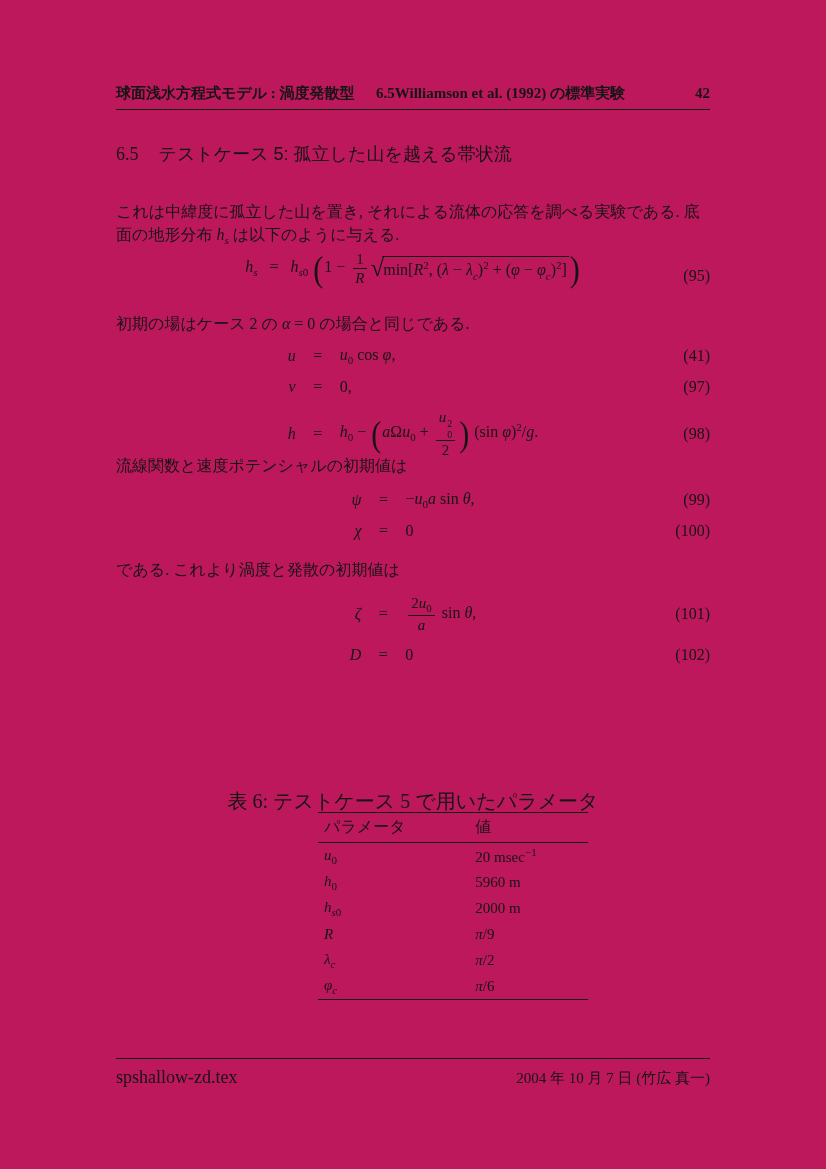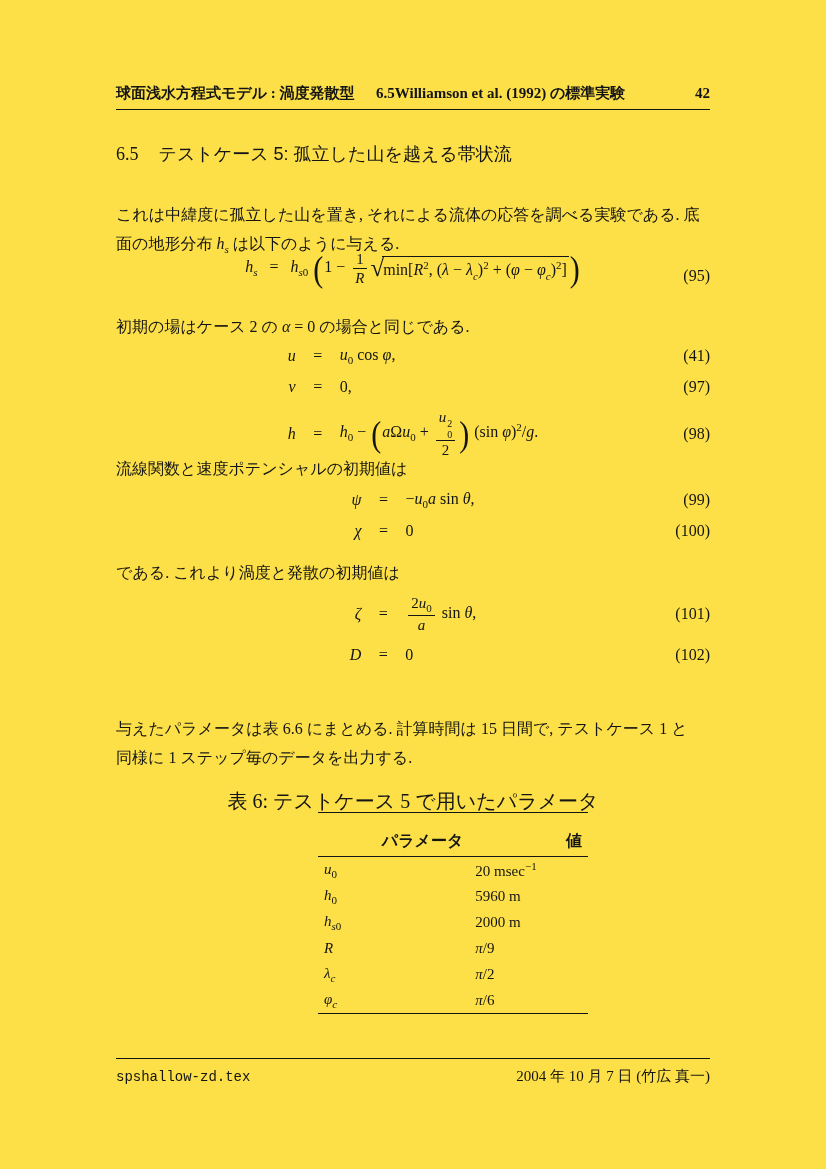--- a/index.html
+++ b/index.html
@@ -1,20 +1,20 @@
 <!DOCTYPE html>
 <html lang="ja"><head>
 <meta charset="utf-8">
 <style>
   html,body{margin:0;padding:0;background:#ffffff;}
   .page{
     position:relative;
     width:826px;height:1169px;
     margin:0 auto;
-    background:#fde047;
+    background:#be185d;
     color:#141414;
     font-family:"Liberation Serif","DejaVu Serif",serif;
     overflow:hidden;
   }
   
   .rhead{
     position:absolute;left:116px;width:594px;top:84px;
     font-size:15px;font-weight:bold;line-height:18px;
     border-bottom:1.5px solid #141414;
     padding-bottom:7px;
@@ -31,21 +31,21 @@
   
   .secheading{
     position:absolute;left:116px;width:594px;top:142px;
     font-size:18px;font-weight:normal;
     font-family:"Liberation Sans","DejaVu Sans",sans-serif;
   }
   .secheading .secnum{margin-right:20px;font-family:"Liberation Serif",serif;}
   
   .para{
     position:absolute;left:116px;width:596px;
-    font-size:16px;line-height:29px;
+    font-size:16px;line-height:23px;
     text-align:justify;
   }
   .p1{top:200px;}
   .p2{top:312px;}
   .p3{top:454px;}
   .p4{top:558px;}
   .p5{top:678px;}
   .p6{top:714px;}
   
   .eq{font-size:16px;white-space:nowrap;}
@@ -99,34 +99,34 @@
     position:absolute;left:116px;width:594px;top:788px;
     font-size:20px;text-align:center;font-family:Liberation Serif, serif;
   }
   .tblwrap{position:absolute;left:318px;top:812px;width:270px;}
   table.params{
     width:100%;border-collapse:collapse;
     border-top:1.3px solid #141414;border-bottom:1.3px solid #141414;
     font-size:15px;
   }
   table.params th{
-    font-weight:bold;border-bottom:1.3px solid #141414;
-    padding:18px 6px 4px;text-align:right;font-size:16px;
+    font-weight:normal;border-bottom:1.3px solid #141414;
+    padding:4px 6px 4px;text-align:left;font-size:16px;
   }
   table.params td{
     text-align:left;padding:2.5px 6px;height:21px;
   }
   
   .pfoot{
     position:absolute;left:116px;width:594px;top:1058px;
     border-top:1.5px solid #141414;
     padding-top:8px;
     display:flex;justify-content:space-between;align-items:baseline;
   }
-  .pfoot .fleft{font-family:Liberation Mono, monospace;font-size:14px;}
+  .pfoot .fleft{font-family:Liberation Serif, serif;font-size:18px;}
   .pfoot .fright{font-size:15px;margin-left:44px;}
 </style>
 </head>
 <body>
 
 <div class="page">
 
   <div class="rhead">
     <span>球面浅水方程式モデル : 渦度発散型</span>
     <span class="overlap">6.5Williamson et al. (1992) の標準実験</span>
@@ -203,21 +203,20 @@
         </span> sin <i>θ</i>,</div>
     <div class="numcell">(101)</div>
 
     <div class="spcell"></div>
     <div class="lhs"><i>D</i></div>
     <div class="rel">=</div>
     <div class="rhs">0</div>
     <div class="numcell">(102)</div>
   </div>
 
-  <div class="para p6">与えたパラメータは表 6.6 にまとめる. 計算時間は 15 日間で, テストケース 1 と<br>同様に 1 ステップ毎のデータを出力する.</div>
 
   <div class="tcaption">表 6: テストケース 5 で用いたパラメータ</div>
   <div class="tblwrap">
     <table class="params">
       <thead>
         <tr>
           <th>パラメータ</th>
           <th>値</th>
         </tr>
       </thead>

